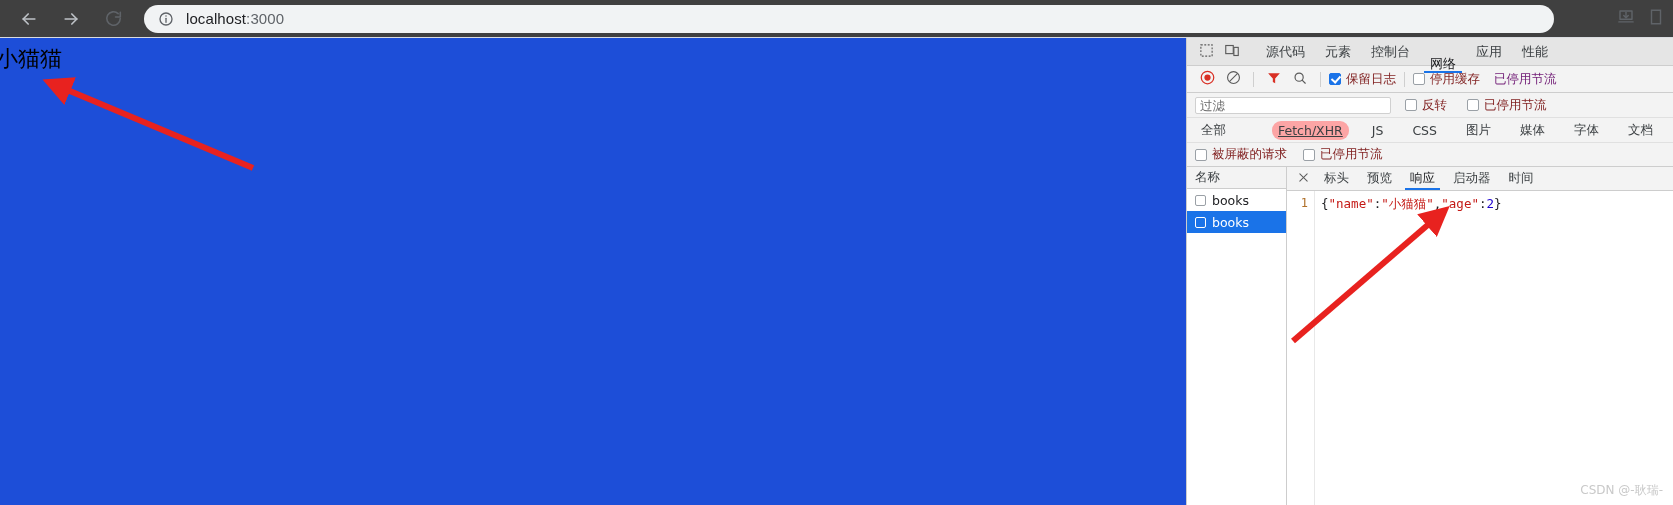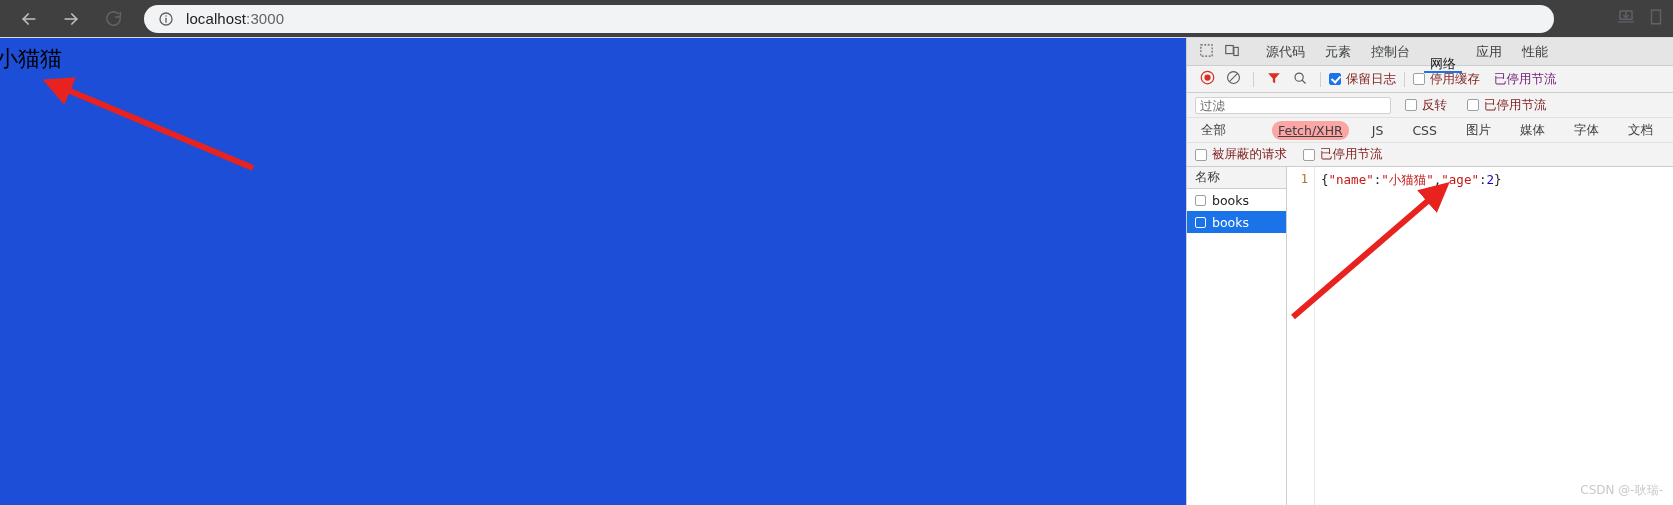--- a/index.html
+++ b/index.html
@@ -533,20 +533,45 @@
           <span class="cbox"></span>
           <span>books</span>
         </div>
         <div class="req-row selected">
           <span class="cbox"></span>
           <span>books</span>
         </div>
       </div>
 
       <div class="detail">
+        <div class="detail-tabs">
+          <div class="close-x">
+            <span>
+              <svg width="11" height="11" viewBox="0 0 24 24" stroke="#5a5a5a" stroke-width="2.2" stroke-linecap="round">
+                <line x1="4" y1="4" x2="20" y2="20"></line>
+                <line x1="20" y1="4" x2="4" y2="20"></line>
+              </svg>
+            </span>
+          </div>
+          <div class="dtab">
+              <span>标头</span>
+            </div>
+          <div class="dtab">
+              <span>预览</span>
+            </div>
+          <div class="dtab active">
+              <span>响应</span>
+            </div>
+          <div class="dtab">
+              <span>启动器</span>
+            </div>
+          <div class="dtab">
+              <span>时间</span>
+            </div>
+        </div>
 
         <div class="code-area">
           <div class="gutter">1</div>
           <div class="code-body"><span class="tok-punct">{</span><span class="tok-str">"name"</span><span class="tok-punct">:</span><span class="tok-str">"小猫猫"</span><span class="tok-punct">,</span><span class="tok-str">"age"</span><span class="tok-punct">:</span><span class="tok-num">2</span><span class="tok-punct">}</span></div>
 
           <svg class="arrow-svg" width="390" height="260">
             <defs>
               <marker id="ah2" markerWidth="5" markerHeight="5" refX="2.2" refY="2.5" orient="auto">
                 <polygon points="0,0 5,2.5 0,5" fill="#e8221f"></polygon>
               </marker>

